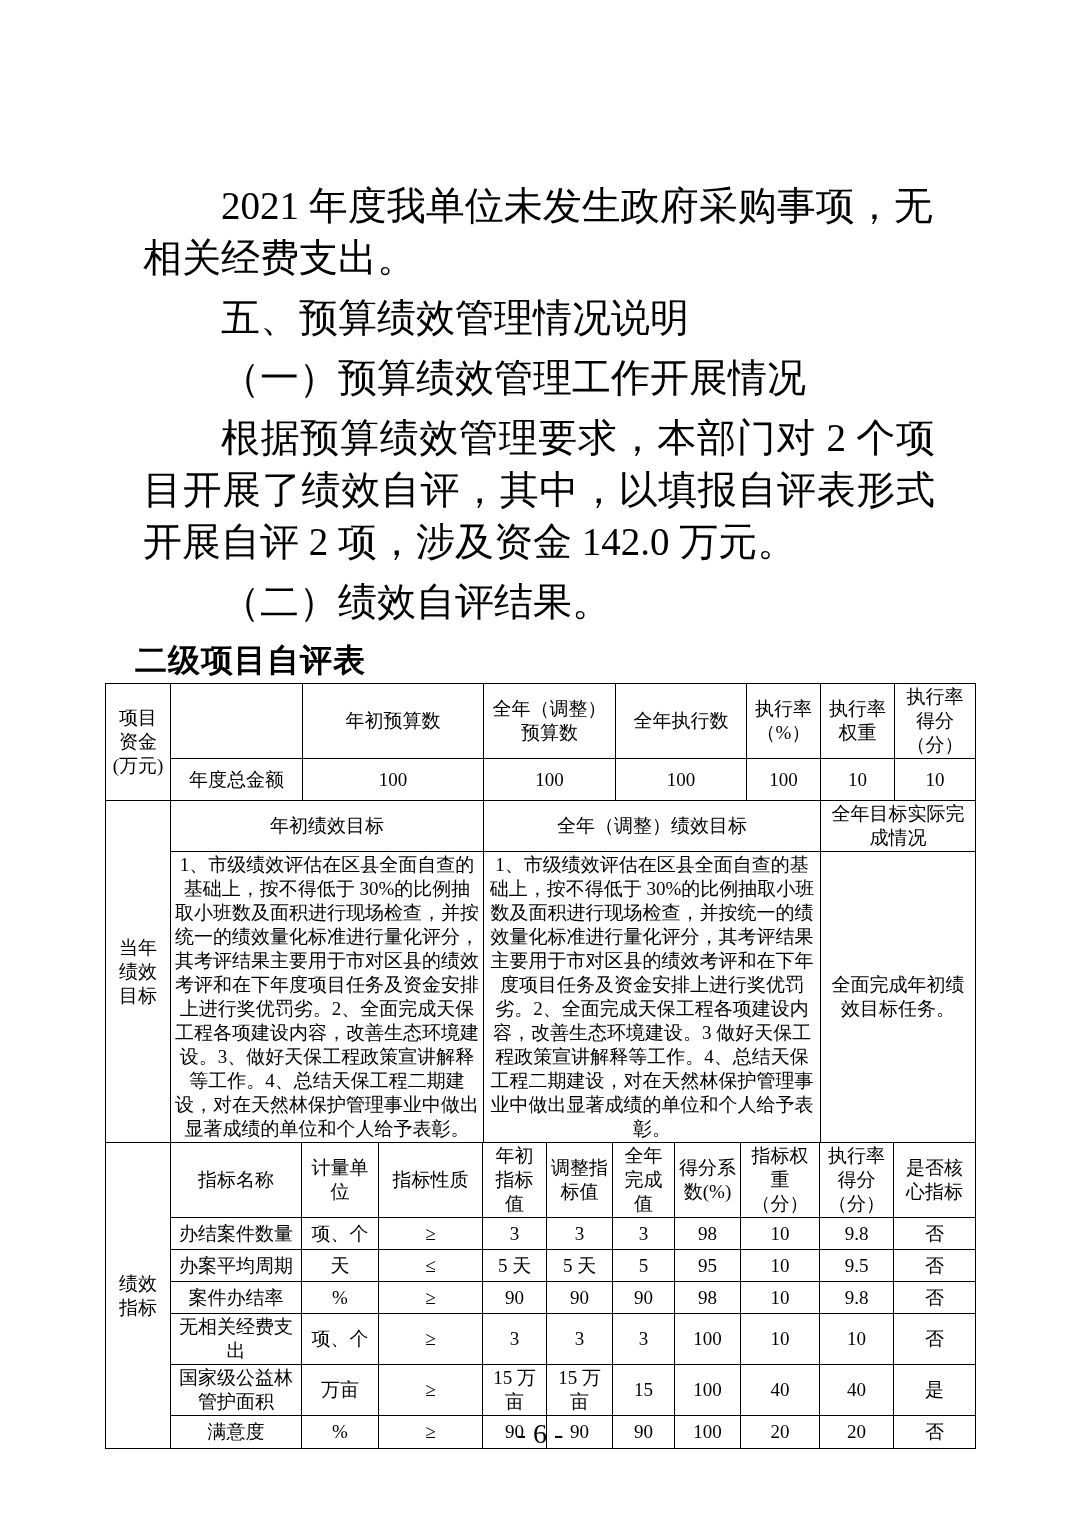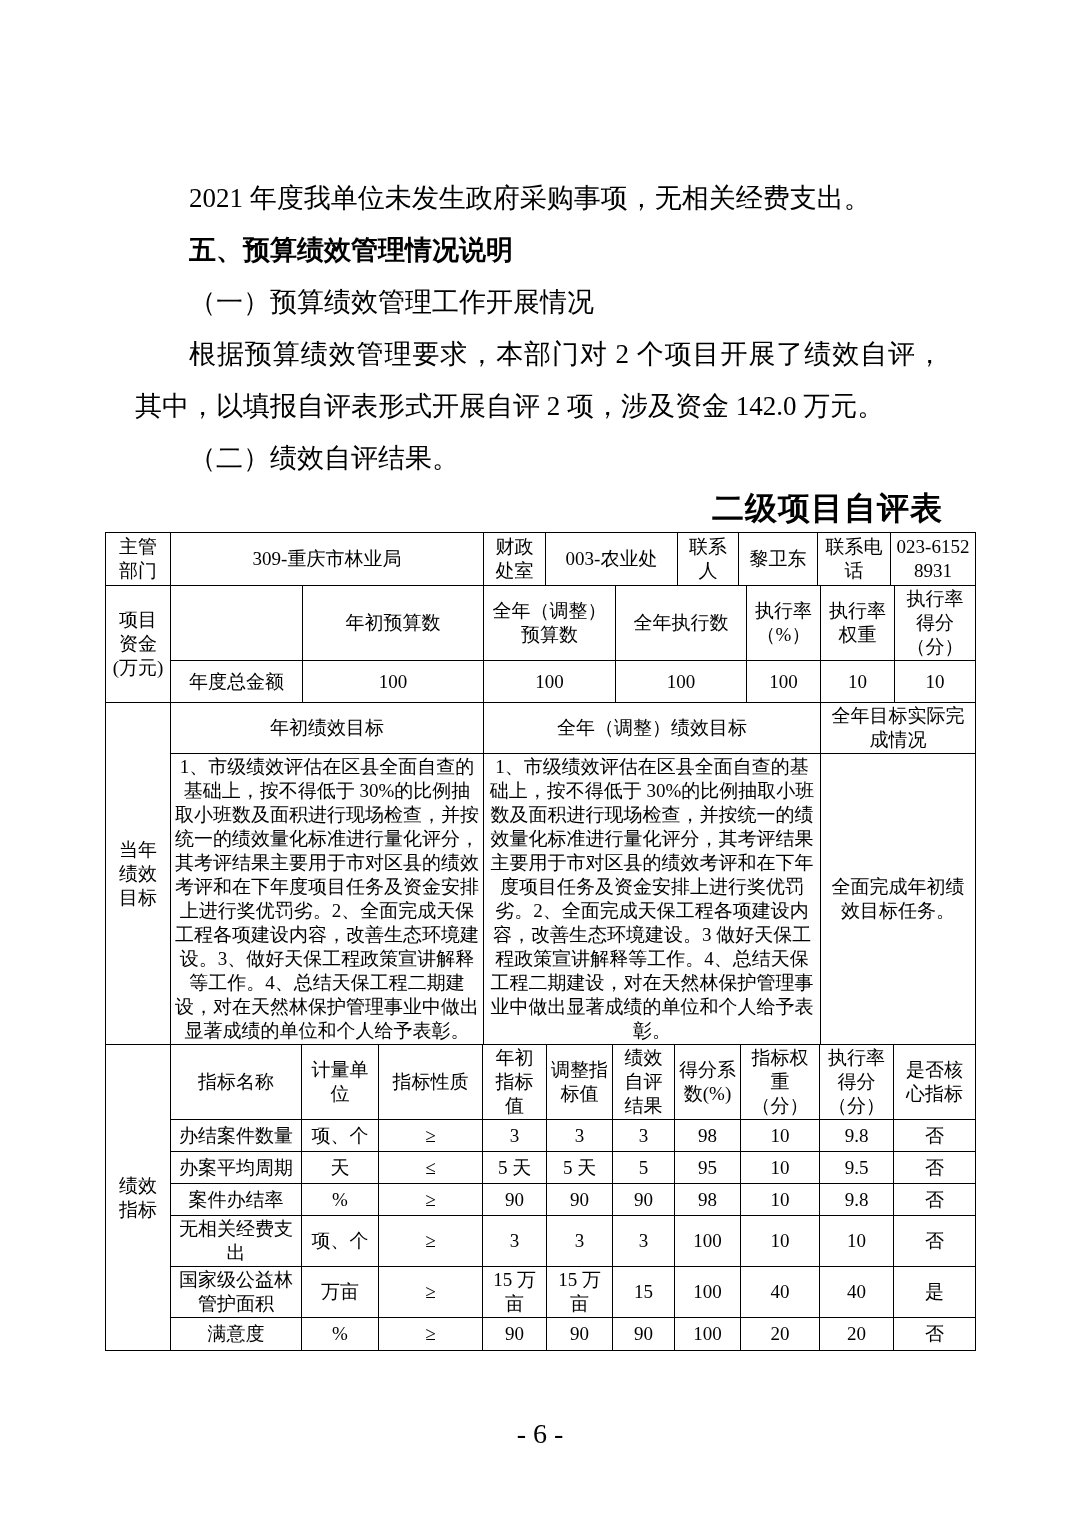--- a/index.html
+++ b/index.html
@@ -11,39 +11,39 @@
     overflow: hidden; position: relative;
   }
   .page {
     position: absolute; left: 105px; top: 0;
     width: 870px;
   }
   .text-area {
     padding: 172px 32px 0 30px;
   }
   .line {
-    margin: 0;
-    font-size: 27px;
+    margin: 8px;
+    font-size: 39px;
     line-height: 52px;
     text-indent: 2em;
   }
   .section-heading {
     font-family: "Liberation Sans", "DejaVu Sans", sans-serif;
-    font-weight: bold;
+    font-weight: normal;
   }
   .para {
     text-align: justify;
     font-family: Liberation Serif, serif;
   }
   .table-title {
     margin: 0;
     font-size: 32px;
     font-weight: bold;
     line-height: 48px;
-    text-align: right;
+    text-align: left;
     letter-spacing: 1px;
   }
   .table-wrap { width: 870px; }
   table.band {
     border-collapse: collapse;
     table-layout: fixed;
     width: 870px;
   }
   table.band + table.band { margin-top: -1px; }
   table.band td {
@@ -98,30 +98,20 @@
         <col style="width:65px">
           <col style="width:313px">
           <col style="width:62px">
           <col style="width:132px">
         <col style="width:61px">
           <col style="width:79px">
           <col style="width:73px">
           <col style="width:85px">
       </colgroup>
       <tbody>
-      <tr class="hA2">
-        <td>主管部门</td>
-        <td>309-重庆市林业局</td>
-        <td>财政处室</td>
-        <td>003-农业处</td>
-        <td>联系人</td>
-        <td>黎卫东</td>
-        <td>联系电话</td>
-        <td>023-61528931</td>
-      </tr>
     </tbody>
       </table>
 
     <table class="band">
       <colgroup>
         <col style="width:65px">
           <col style="width:132px">
           <col style="width:181px">
           <col style="width:132px">
         <col style="width:131px">
@@ -189,21 +179,21 @@
           <col style="width:82px">
       </colgroup>
       <tbody>
           <tr class="hD0">
         <td rowspan="7">绩效指标</td>
         <td>指标名称</td>
         <td>计量单位</td>
         <td>指标性质</td>
         <td>年初指标值</td>
         <td>调整指标值</td>
-        <td>绩效自评结果</td>
+        <td>全年完成值</td>
         <td>得分系数(%)</td>
         <td>指标权重（分）</td>
         <td>执行率得分（分）</td>
         <td>是否核心指标</td>
       </tr>
       <tr class="hDr">
         <td>办结案件数量</td>
         <td>项、个</td>
         <td>≥</td>
         <td>3</td>

